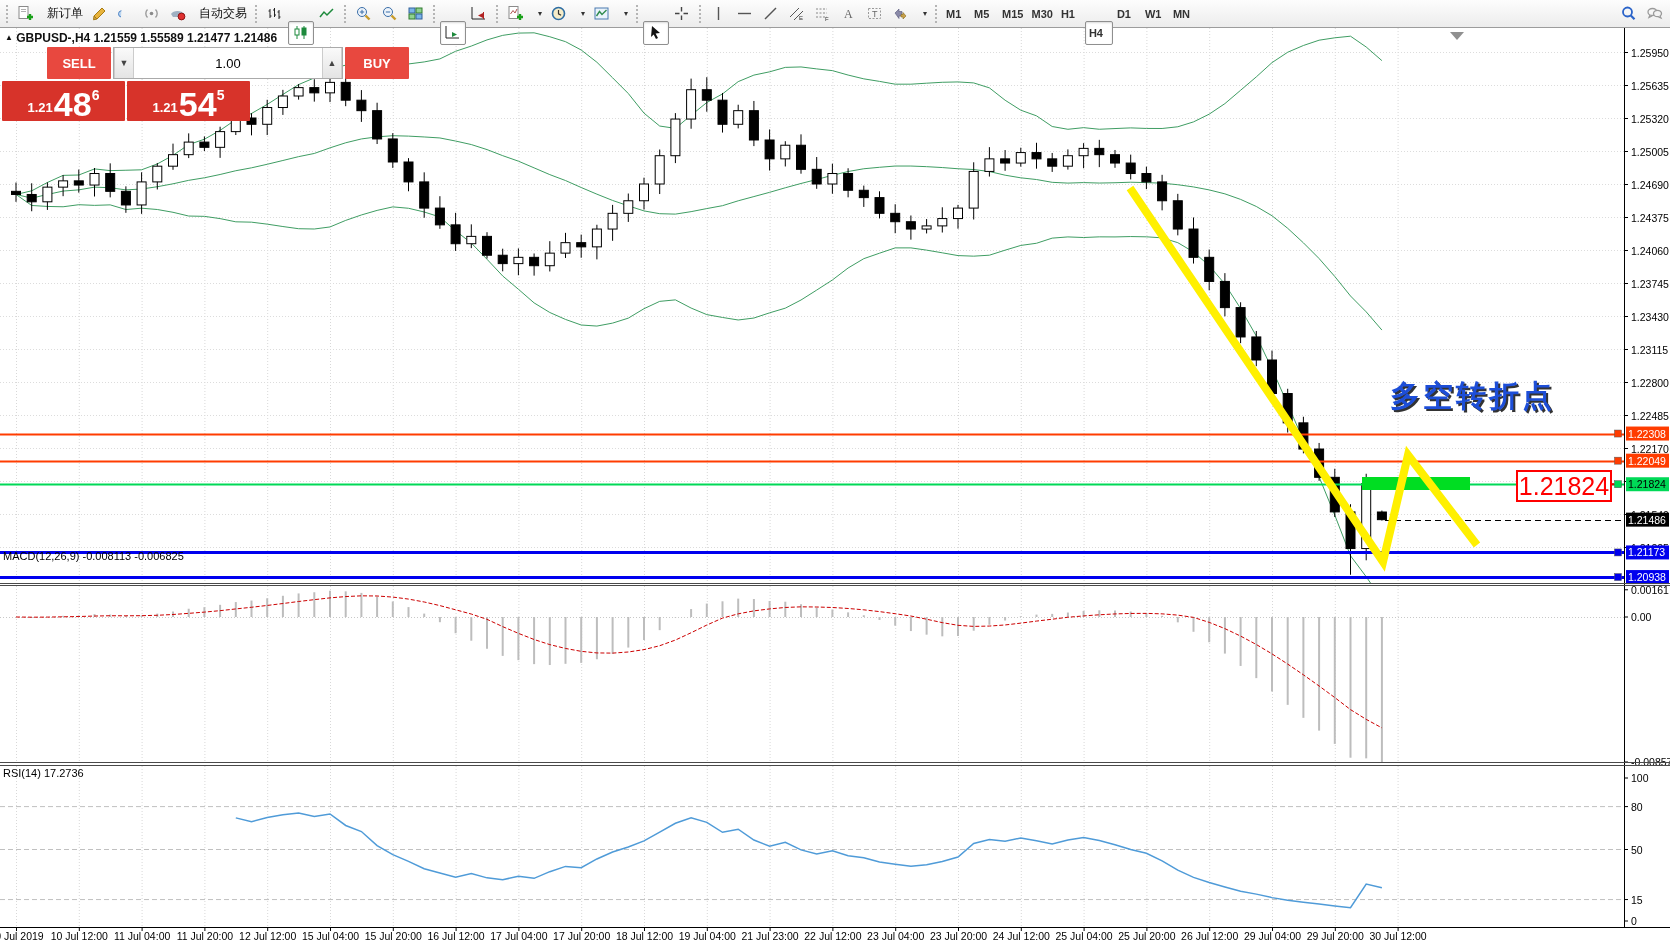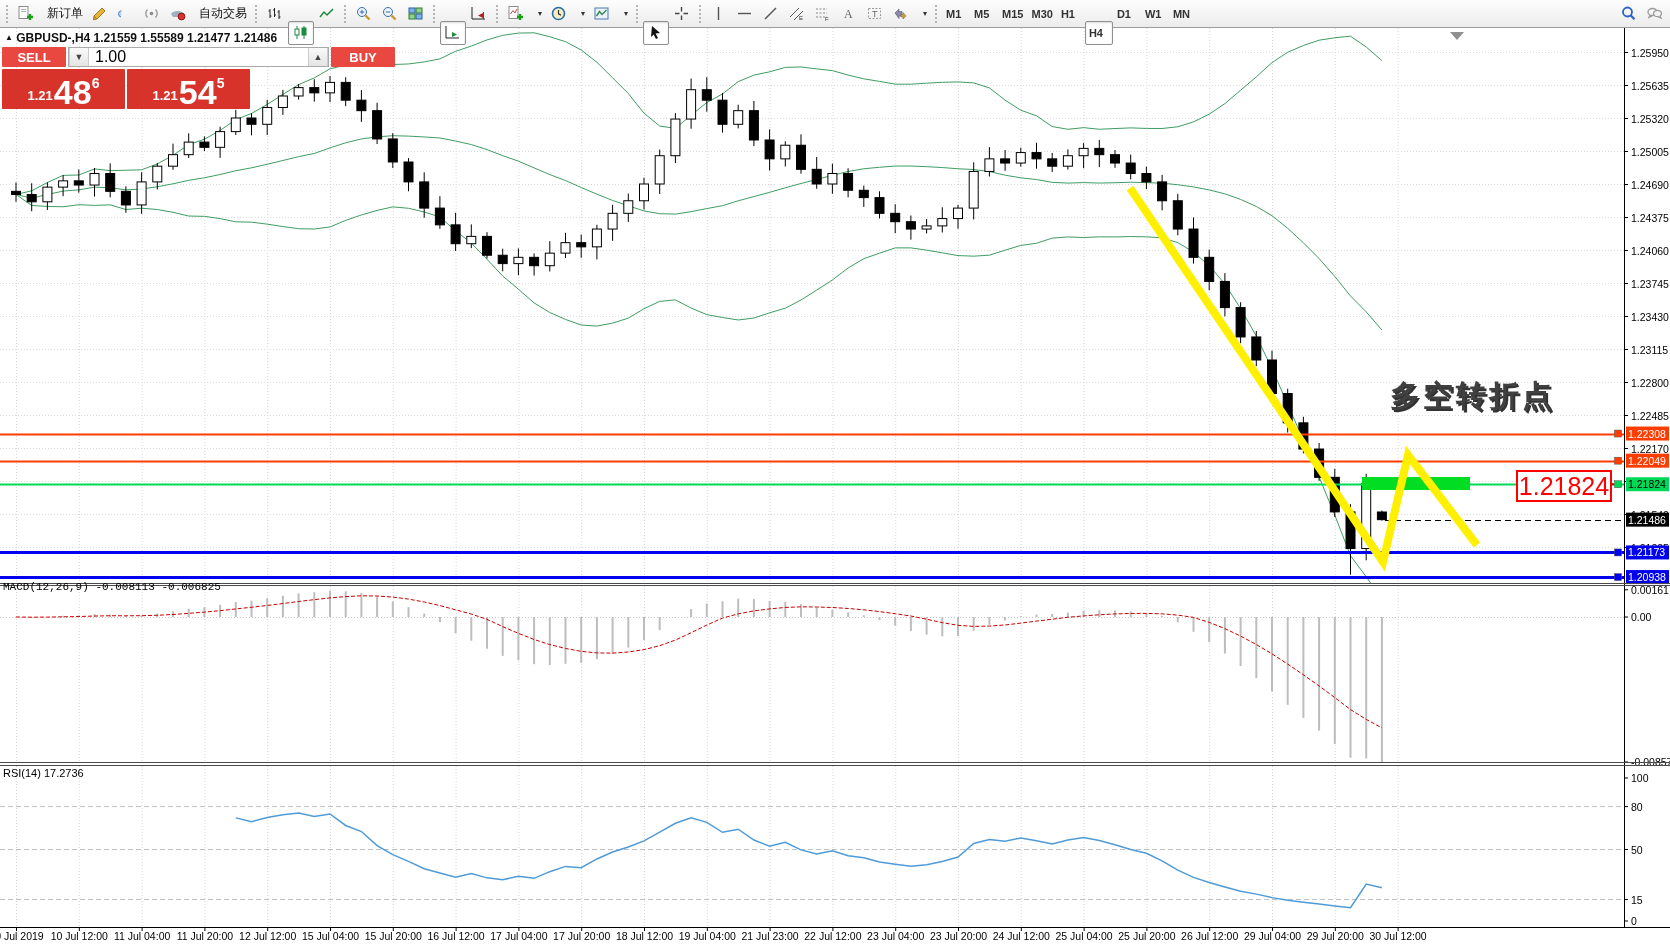--- a/index.html
+++ b/index.html
@@ -17,40 +17,40 @@
   .caret{font-size:8px;color:#333;margin-left:1px;}
   .tf{font-size:11px;font-weight:bold;color:#333;min-width:28px;}
   .tb-spacer{flex:1;}
   .icon16{width:17px;height:17px;display:block;}
   .cnlabel{font-size:12px;color:#111;}
   
   #chart-wrap{position:absolute;left:0;top:0;width:1670px;height:945px;}
   #chart{position:absolute;left:0;top:28px;z-index:1;}
   .symbol-line{position:absolute;left:5px;top:31px;font-size:12px;font-weight:bold;color:#111;z-index:3;}
   .ock{position:absolute;left:2px;top:47px;width:248px;z-index:3;}
-  .ock-row1{display:flex;height:20px;gap:2px;}
+  .ock-row1{display:flex;height:32px;gap:2px;margin-left:45px;}
   .ock-btn{flex:0 0 64px;background:#e8483f;color:#fff;font-size:13px;font-weight:bold;
     display:flex;align-items:center;justify-content:center;border-radius:1px;}
   .ock-stepper{flex:1;display:flex;border:1px solid #aaa;background:#fff;box-sizing:border-box;}
   .step-btn{width:18px;display:flex;align-items:center;justify-content:center;font-size:9px;
     color:#444;background:linear-gradient(#fafafa,#e4e4e4);border-left:1px solid #ccc;border-right:1px solid #ccc;}
-  .ock-vol{flex:1;border:0;text-align:left;font-size:16px;padding:0 6px;outline:none;min-width:20px;}
+  .ock-vol{flex:1;border:0;text-align:center;font-size:13px;padding:0 6px;outline:none;min-width:20px;}
   .ock-row2{display:flex;gap:2px;margin-top:2px;}
   .price-box{flex:1;background:#d7332a;color:#fff;height:38px;display:flex;align-items:flex-end;
     justify-content:center;padding:0 2px 2px 2px;border-radius:1px;}
   .pb-small{font-size:13px;font-weight:bold;margin:0 1px 4px 0;}
   .pb-big{font-size:34px;font-weight:bold;line-height:.85;margin-top:16px;}
   .pb-sup{font-size:14px;font-weight:bold;margin-bottom:16px;}
   .annotation{position:absolute;left:1390px;top:376px;font-size:30px;font-weight:bold;
-    color:#404040;text-shadow:2px 2px 0 #333;letter-spacing:3px;z-index:3;white-space:nowrap;}
+    color:#1d4ed8;text-shadow:2px 2px 0 #333;letter-spacing:3px;z-index:3;white-space:nowrap;}
   .price-callout{position:absolute;left:1516px;top:470px;width:92px;height:28px;background:#fff;
     border:2px solid #ff0000;color:#ff0000;font-size:25px;display:flex;align-items:center;
     justify-content:center;z-index:3;font-weight:normal;}
   .pane-label{position:absolute;font-size:11px;color:#000;z-index:3;white-space:nowrap;}
-  #macd-label{left:3px;top:581px;font-family:Liberation Mono, monospace;}
+  #macd-label{left:3px;top:550px;}
   #rsi-label{left:3px;top:767px;text-align:right;}
 </style>
 </head>
 <body>
 
 <div class="toolbar">
   <span class="grip"></span>
 
   <div class="tbtn">
     <svg class="icon16" viewBox="0 0 17 17">

